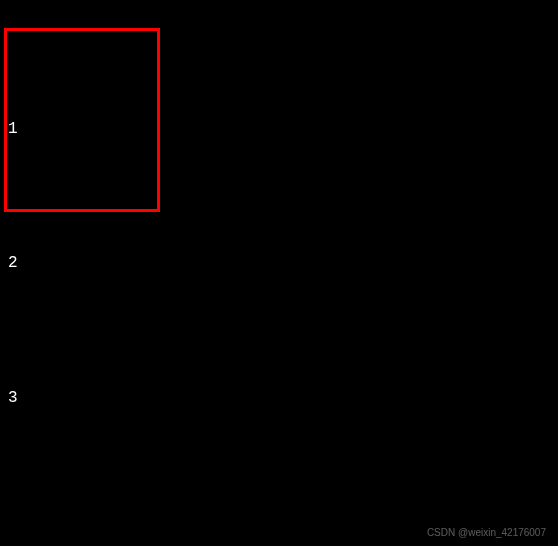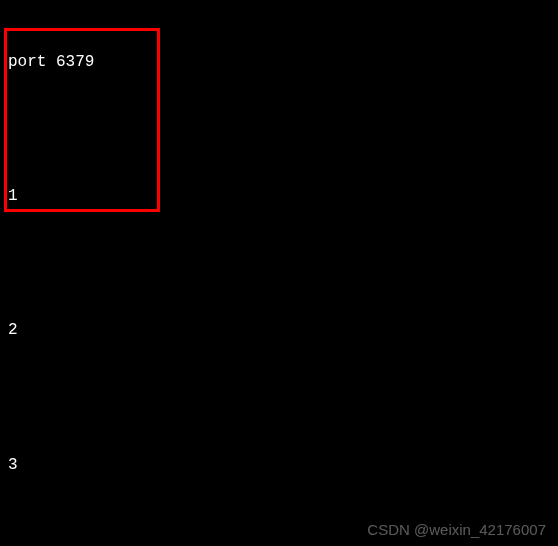--- a/index.html
+++ b/index.html
@@ -33,29 +33,28 @@
       width: 156px;
       height: 184px;
       pointer-events: none;
     }
     .watermark {
       position: absolute;
       bottom: 8px;
       right: 12px;
       color: rgba(255, 255, 255, 0.35);
       font-family: Arial, sans-serif;
-      font-size: 15px;
+      font-size: 10px;
       text-align: right;
     }
   </style>
 </head>
 <body>
 
 <div class="terminal">
-  <div class="line">port 6379</div>
   <div class="line"></div>
   <div class="line">1</div>
   <div class="line"></div>
   <div class="line">2</div>
   <div class="line"></div>
   <div class="line">3</div>
   <div class="line"></div>
   
   
   

